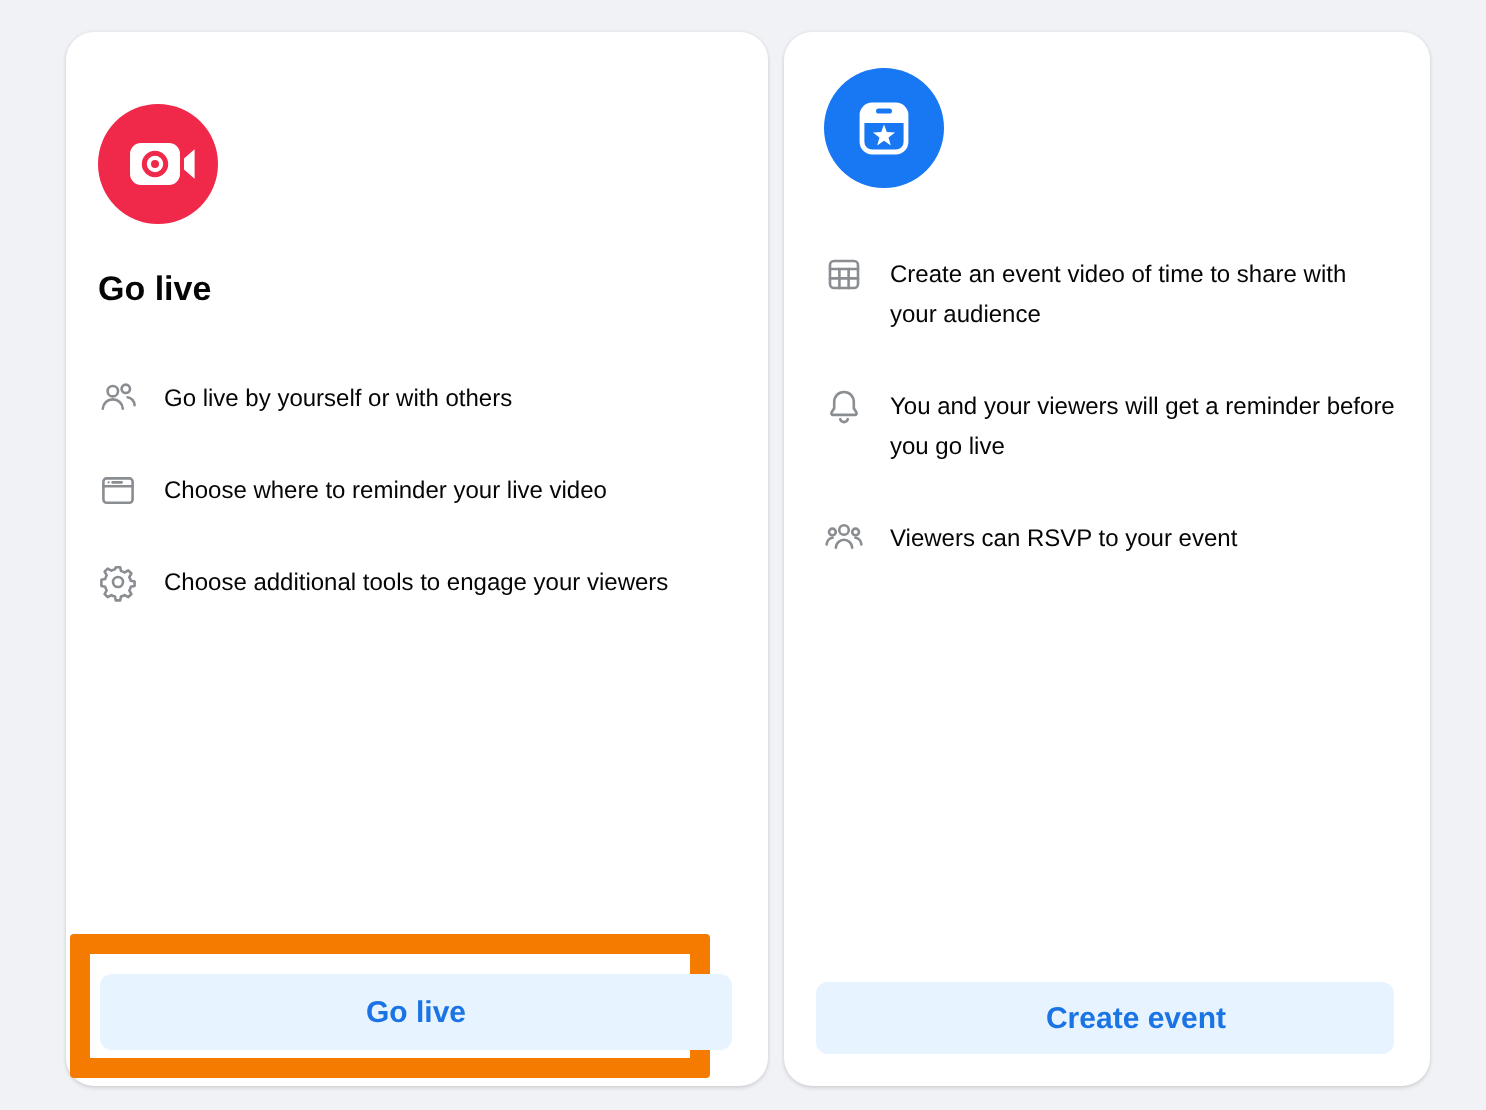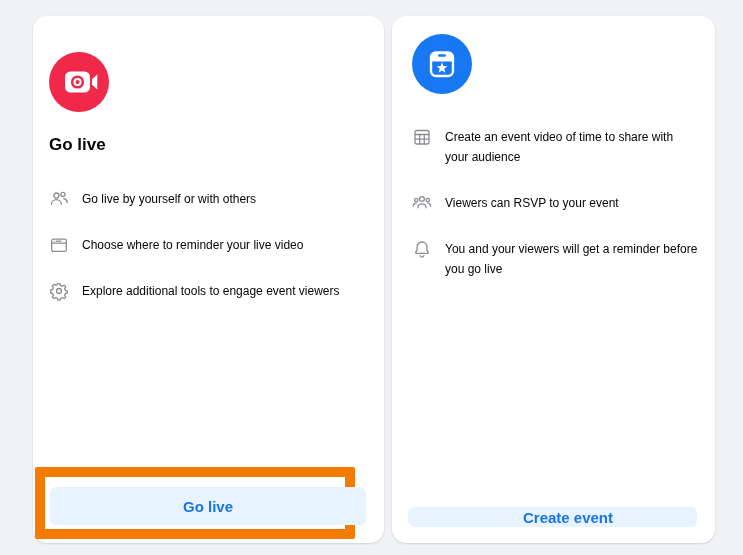--- a/index.html
+++ b/index.html
@@ -37,21 +37,21 @@
   ul.features li{display:flex;align-items:flex-start;gap:13px;}
   .ficon{flex:none;width:20px;height:20px;color:var(--icon-gray);}
   .ficon svg{display:block;}
   .ftext{font-size:12px;line-height:20px;max-width:262px;color:var(--text-primary);}
   .action-btn{
     position:absolute;border:none;border-radius:6px;cursor:pointer;
     background:var(--button-bg);color:var(--button-text);
     font-family:"Liberation Sans",sans-serif;font-size:15px;font-weight:700;
   }
   #go-live-button{left:17px;right:18px;bottom:18px;height:38px;z-index:6;}
-  #create-event-button{left:16px;right:18px;bottom:16px;height:20px;padding-left:37px;}
+  #create-event-button{left:16px;right:18px;bottom:16px;height:36px;padding-left:37px;}
   .highlight-box{
     position:absolute;left:2px;top:451px;width:320px;height:72px;
     border:10px solid var(--highlight-orange);border-radius:2px;
     pointer-events:none;z-index:5;
   }
 </style>
 </head>
 <body>
 
 <section class="card" id="card-go-live">
@@ -90,21 +90,21 @@
       </span>
       <span class="ftext">Choose where to reminder your live video</span>
     </li>
     <li>
       <span class="ficon">
         <svg width="20" height="20" viewBox="0 0 20 20" fill="none" stroke="currentColor" stroke-width="1.3" stroke-linecap="round" stroke-linejoin="round">
           <path d="M8.9 2.6h2.2l.4 1.9a5.8 5.8 0 0 1 1.8.75l1.85-1.05 1.55 1.55-1.05 1.85a5.8 5.8 0 0 1 .75 1.8l1.9.4v2.2l-1.9.4a5.8 5.8 0 0 1-.75 1.8l1.05 1.85-1.55 1.55-1.85-1.05a5.8 5.8 0 0 1-1.8.75l-.4 1.9H8.9l-.4-1.9a5.8 5.8 0 0 1-1.8-.75l-1.85 1.05-1.55-1.55 1.05-1.85a5.8 5.8 0 0 1-.75-1.8l-1.9-.4V8.9l1.9-.4a5.8 5.8 0 0 1 .75-1.8L3.3 4.85 4.85 3.3 6.7 4.35a5.8 5.8 0 0 1 1.8-.75z"></path>
           <circle cx="10" cy="10" r="2.5"></circle>
         </svg>
       </span>
-      <span class="ftext">Explore additional tools to engage event viewers</span>
+      <span class="ftext">Choose additional tools to engage your viewers</span>
     </li>
   </ul>
 
   <div class="highlight-box"></div>
   <button class="action-btn" id="go-live-button">Go live</button>
 </section>
 
 <section class="card" id="card-create-event">
   <div class="header-circle circle-blue">
     <svg width="60" height="60" viewBox="0 0 60 60" aria-hidden="true">
@@ -125,35 +125,35 @@
           <line x1="7.7" y1="7.5" x2="7.7" y2="17"></line>
           <line x1="12.3" y1="7.5" x2="12.3" y2="17"></line>
           <line x1="3" y1="12.2" x2="17" y2="12.2"></line>
         </svg>
       </span>
       <span class="ftext">Create an event video of time to share with your audience</span>
     </li>
     <li>
       <span class="ficon">
         <svg width="20" height="20" viewBox="0 0 20 20" fill="none" stroke="currentColor" stroke-width="1.3" stroke-linecap="round" stroke-linejoin="round">
+          <path d="M10 3c-2.8 0-4.9 2.2-4.9 5v3.1l-1.3 2.1c-.35.55.05 1.25.7 1.25h11c.65 0 1.05-.7.7-1.25l-1.3-2.1V8c0-2.8-2.1-5-4.9-5z"></path>
+          <path d="M8.1 16.6c.25.85 1 1.45 1.9 1.45s1.65-.6 1.9-1.45"></path>
+        </svg>
+      </span>
+      <span class="ftext">You and your viewers will get a reminder before you go live</span>
+    </li>
+    <li>
+      <span class="ficon">
+        <svg width="20" height="20" viewBox="0 0 20 20" fill="none" stroke="currentColor" stroke-width="1.3" stroke-linecap="round" stroke-linejoin="round">
           <circle cx="10" cy="6" r="2.4"></circle>
           <path d="M5.9 14.8c.2-2.2 1.95-3.9 4.1-3.9s3.9 1.7 4.1 3.9"></path>
           <circle cx="4.2" cy="7" r="1.7"></circle>
           <path d="M1.3 13.2c.15-1.75 1.4-3.1 3-3.3"></path>
           <circle cx="15.8" cy="7" r="1.7"></circle>
           <path d="M18.7 13.2c-.15-1.75-1.4-3.1-3-3.3"></path>
         </svg>
       </span>
       <span class="ftext">Viewers can RSVP to your event</span>
     </li>
-    <li>
-      <span class="ficon">
-        <svg width="20" height="20" viewBox="0 0 20 20" fill="none" stroke="currentColor" stroke-width="1.3" stroke-linecap="round" stroke-linejoin="round">
-          <path d="M10 3c-2.8 0-4.9 2.2-4.9 5v3.1l-1.3 2.1c-.35.55.05 1.25.7 1.25h11c.65 0 1.05-.7.7-1.25l-1.3-2.1V8c0-2.8-2.1-5-4.9-5z"></path>
-          <path d="M8.1 16.6c.25.85 1 1.45 1.9 1.45s1.65-.6 1.9-1.45"></path>
-        </svg>
-      </span>
-      <span class="ftext">You and your viewers will get a reminder before you go live</span>
-    </li>
   </ul>
 
   <button class="action-btn" id="create-event-button">Create event</button>
 </section>
 
 </body></html>

